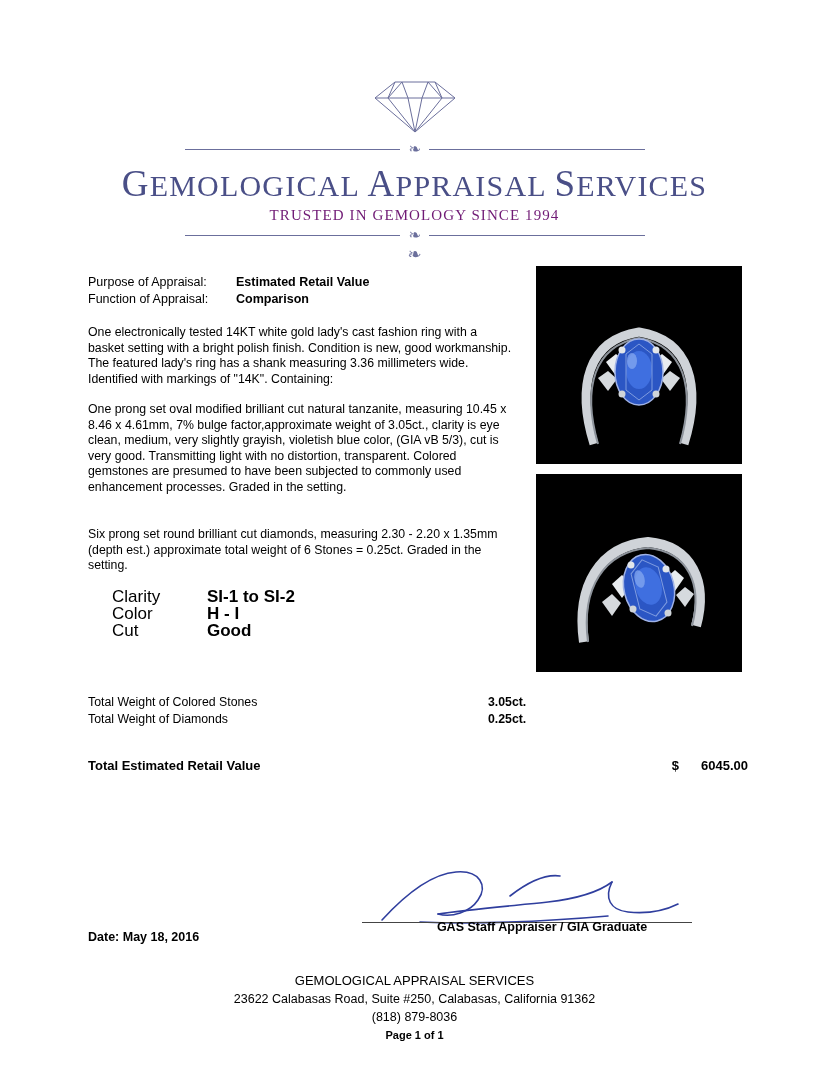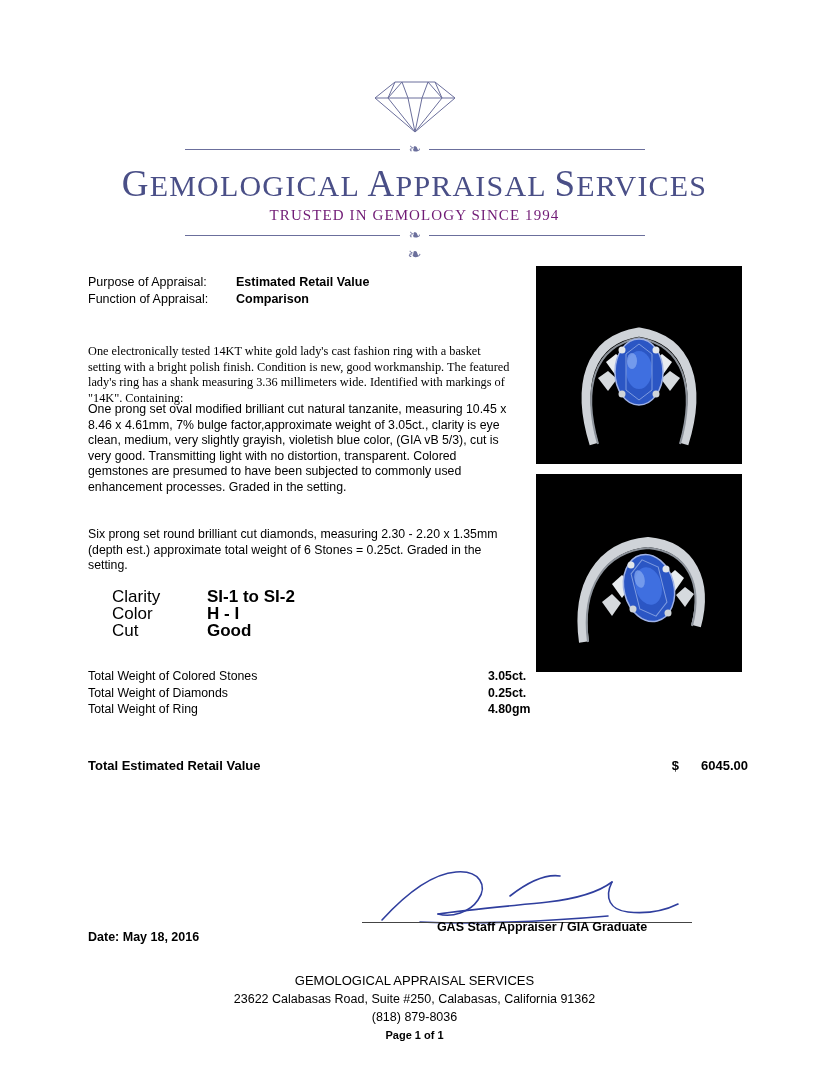--- a/index.html
+++ b/index.html
@@ -99,40 +99,40 @@
   }
 
   .para {
     position: absolute;
     left: 88px;
     width: 425px;
     font-size: 12.3px;
     line-height: 15.6px;
     text-align: left;
   }
-  #para1 { top: 344px; font-family: Liberation Serif, serif; }
+  #para1 { top: 325px; }
   #para2 { top: 402px; }
   #para3 { top: 527px; }
 
   .spec-table {
     position: absolute;
     left: 112px;
     top: 588px;
     font-size: 17px;
     line-height: 17px;
   }
   .spec-row { display: flex; }
   .spec-label { width: 95px; }
   .spec-value { font-weight: bold; }
 
   
   .totals {
     position: absolute;
     left: 88px;
-    top: 668px;
+    top: 694px;
     width: 470px;
     font-size: 12.3px;
     line-height: 16.5px;
   }
   .totals-row {
     display: flex;
   }
   .totals-label { width: 400px; }
   .totals-value { font-weight: bold; }
 
@@ -278,24 +278,20 @@
 
   <div class="totals">
     <div class="totals-row">
       <div class="totals-label">Total Weight of Colored Stones</div>
       <div class="totals-value">3.05ct.</div>
     </div>
     <div class="totals-row">
       <div class="totals-label">Total Weight of Diamonds</div>
       <div class="totals-value">0.25ct.</div>
     </div>
-    <div class="totals-row">
-      <div class="totals-label">Total Weight of Ring</div>
-      <div class="totals-value">4.80gm</div>
-    </div>
   </div>
 
   <div class="total-value-line">
     <div>Total Estimated Retail Value</div>
     <div class="total-value-amount">
       <span>$</span>
       <span>6045.00</span>
     </div>
   </div>
 

